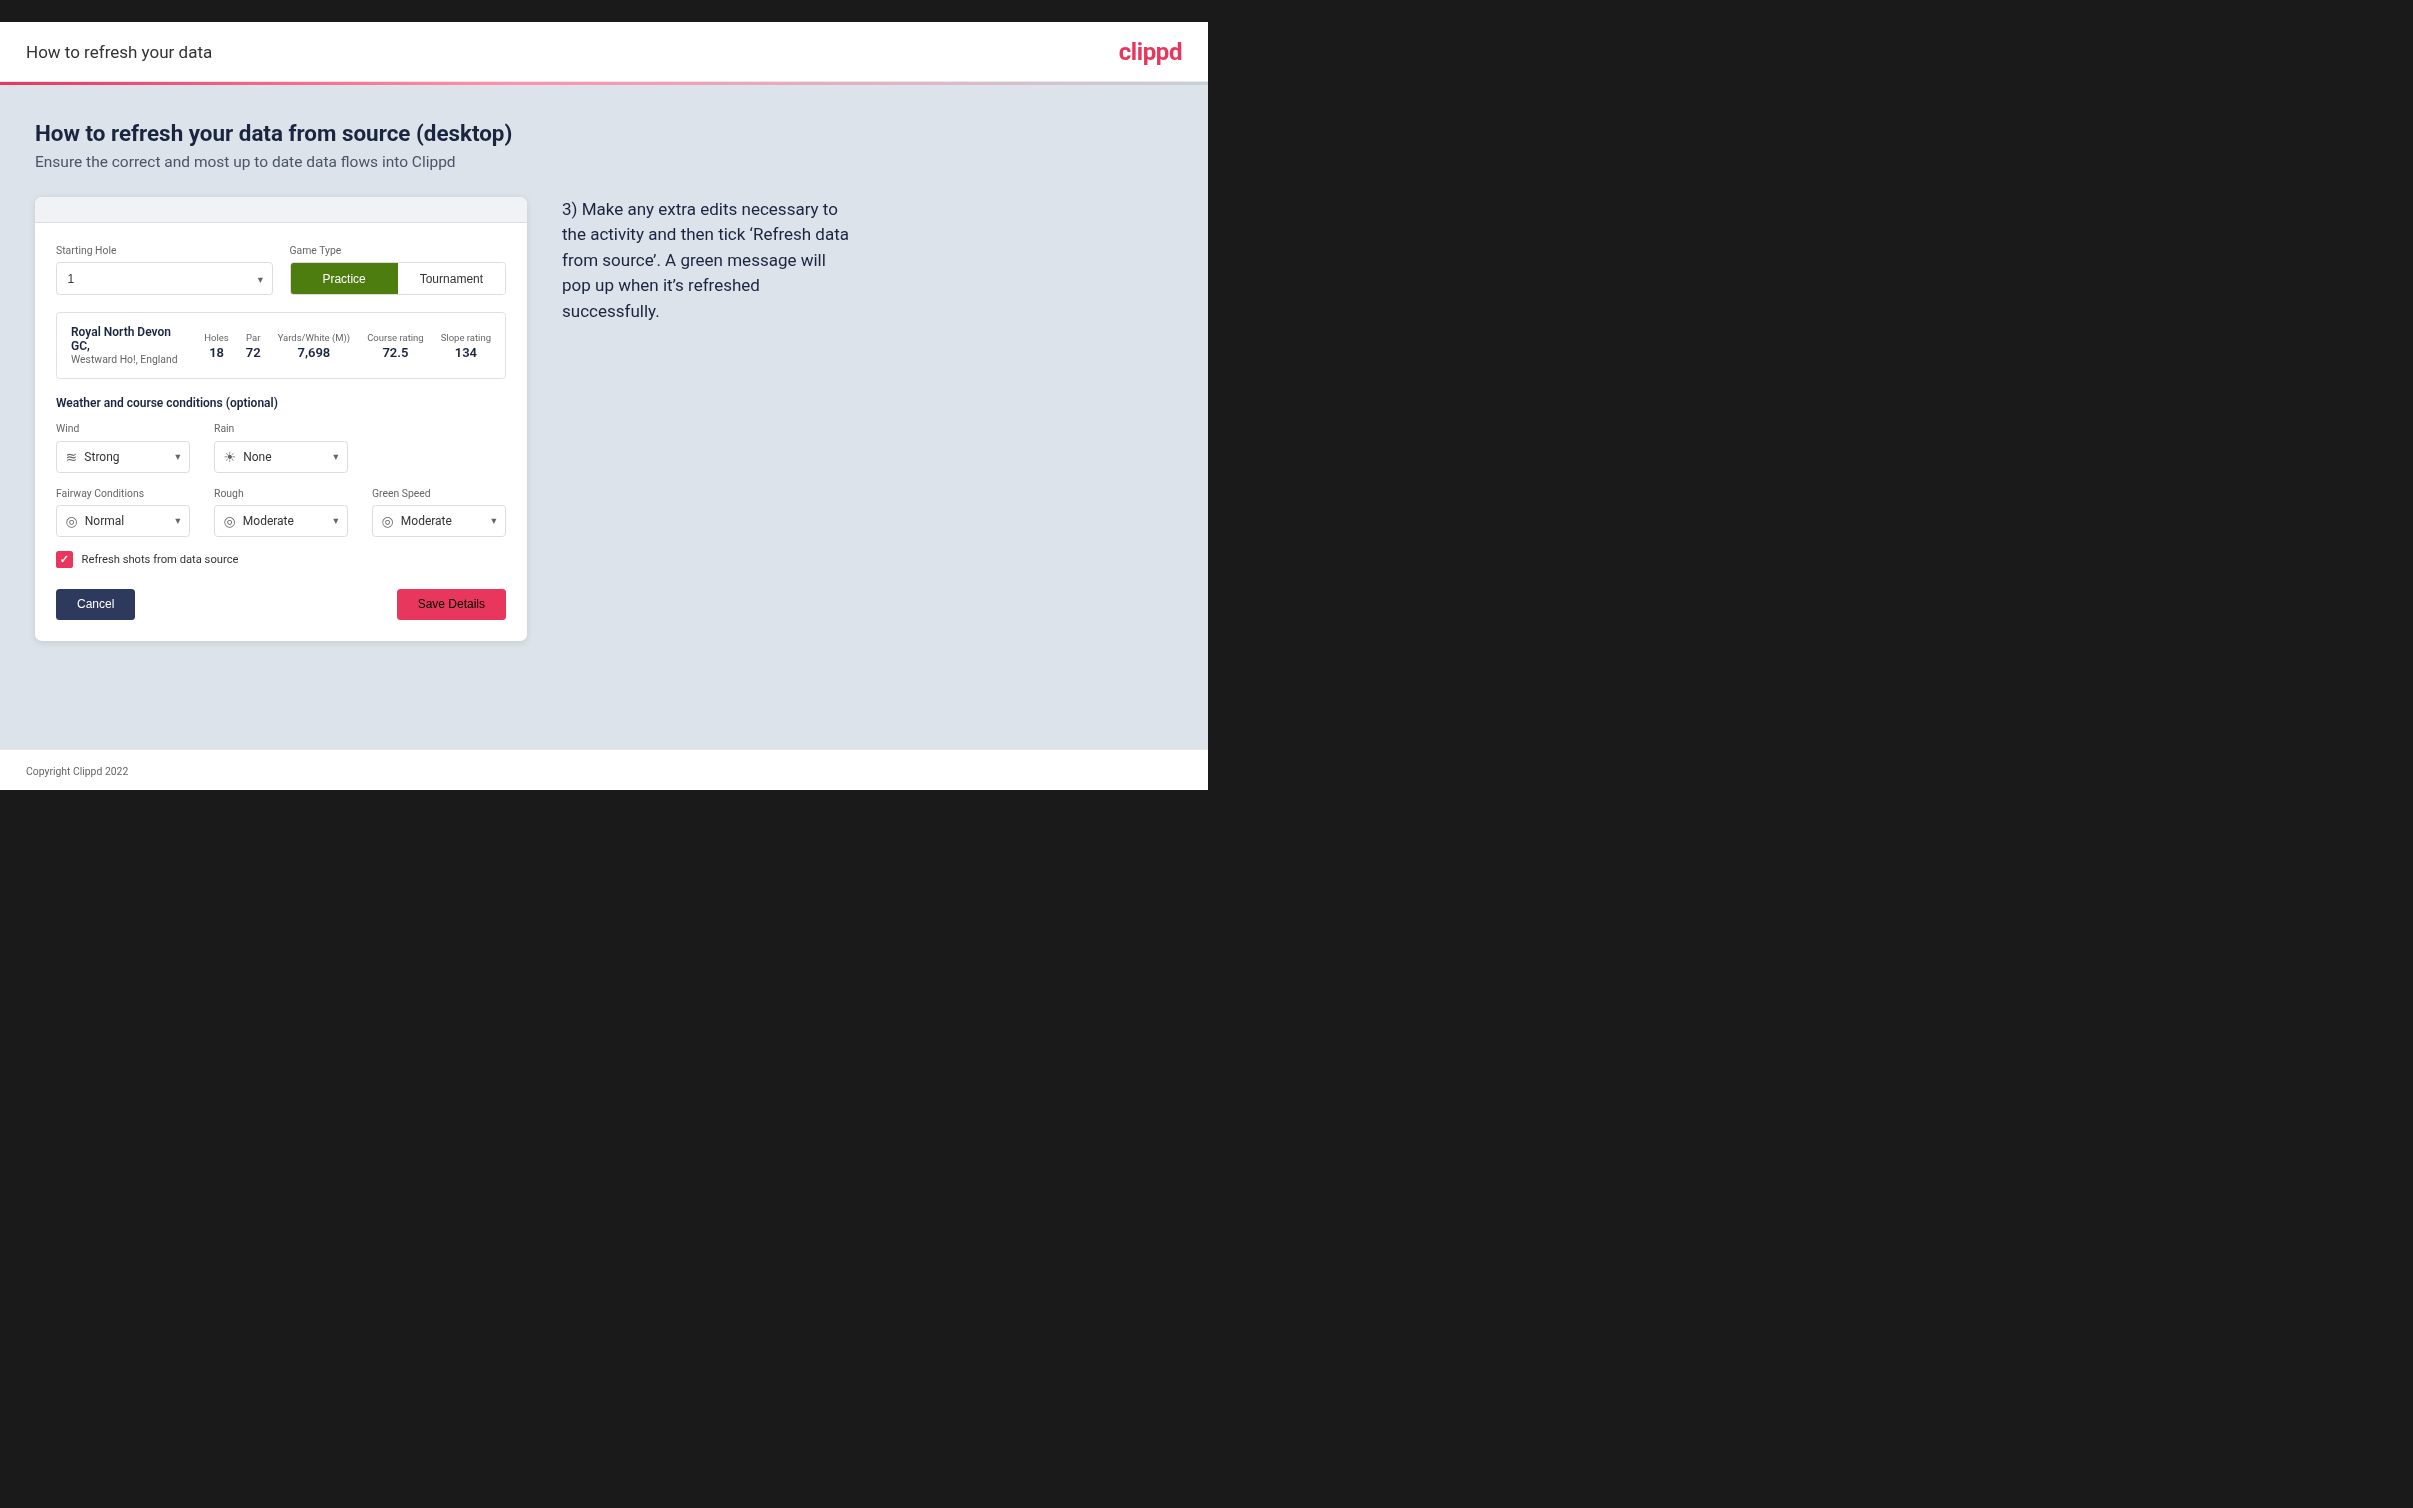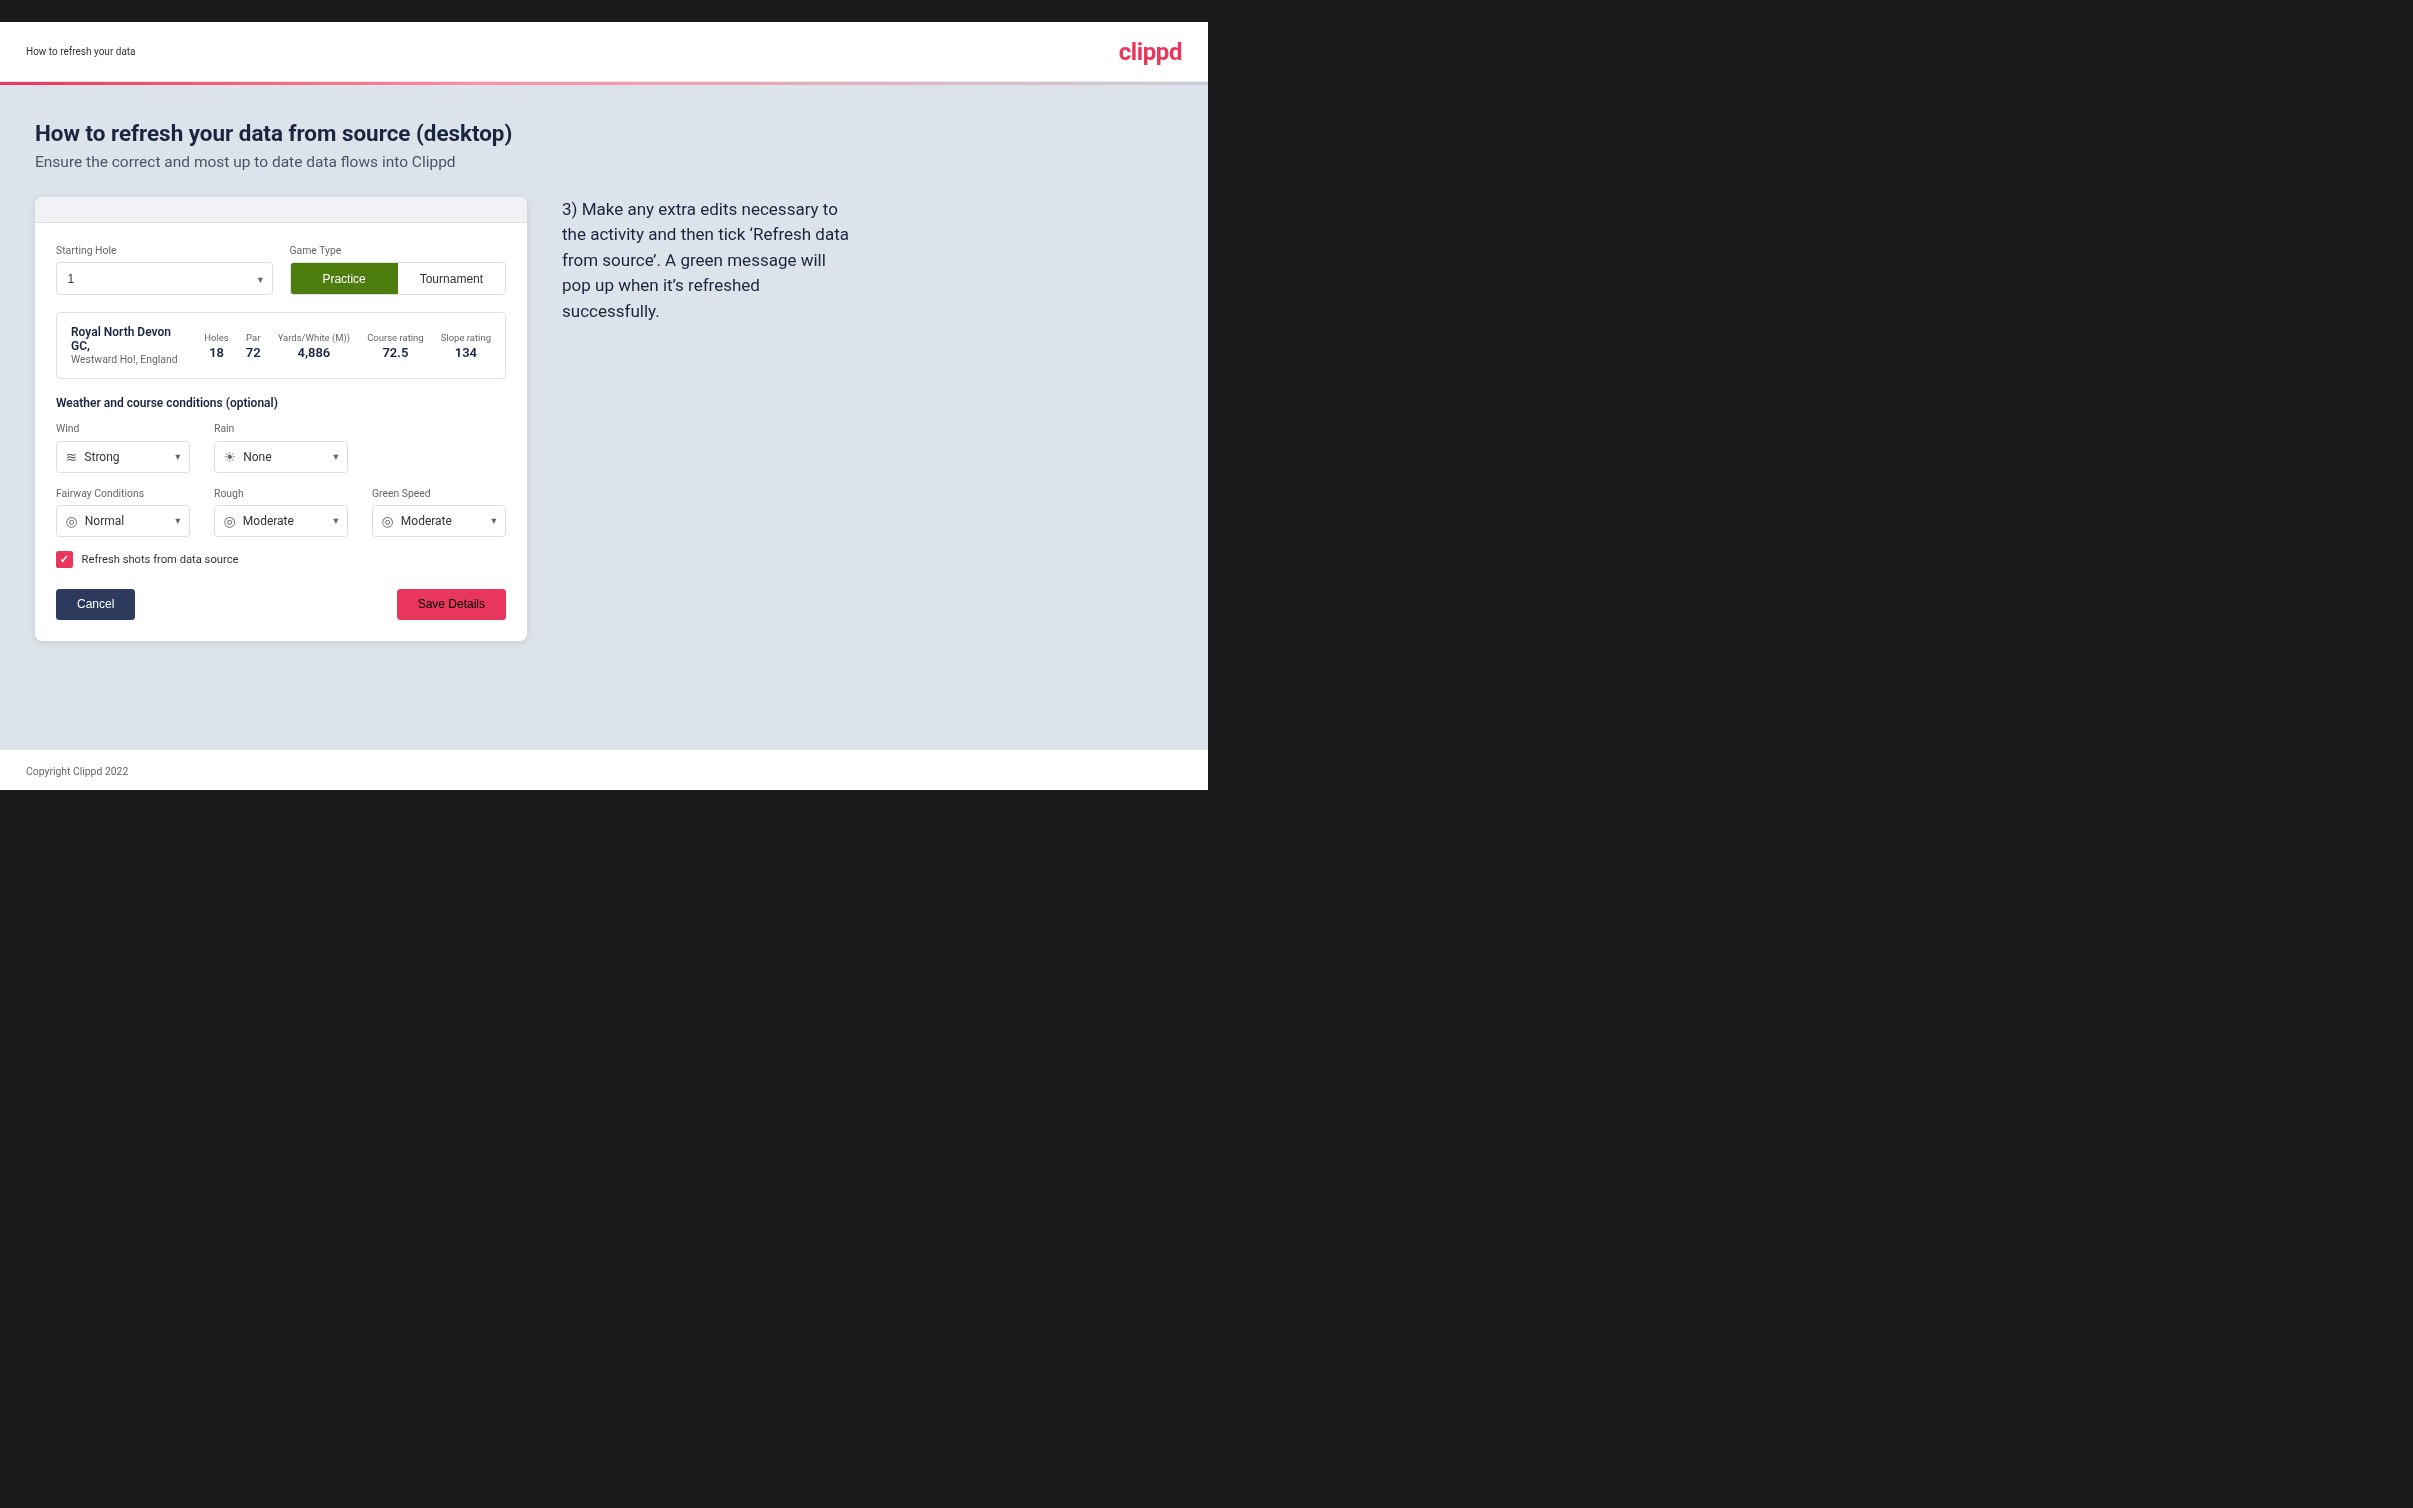--- a/index.html
+++ b/index.html
@@ -18,21 +18,21 @@
     .header {
       background: #fff;
       padding: 15.5px 26px;
       display: flex;
       align-items: center;
       justify-content: space-between;
       border-bottom: 1.7px solid #e8e8e8;
     }
 
     .header-title {
-      font-size: 10px;
+      font-size: 17px;
       color: #333;
     }
 
     .logo {
       font-size: 24px;
       font-weight: 700;
       color: #e8365d;
       letter-spacing: -0.4px;
     }
 
@@ -388,21 +388,21 @@
             <div class="stat-block">
               <div class="stat-label">Holes</div>
               <div class="stat-value">18</div>
             </div>
             <div class="stat-block">
               <div class="stat-label">Par</div>
               <div class="stat-value">72</div>
             </div>
             <div class="stat-block">
               <div class="stat-label">Yards/White (M))</div>
-              <div class="stat-value">4,886</div>
+              <div class="stat-value">7,698</div>
             </div>
             <div class="stat-block">
               <div class="stat-label">Course rating</div>
               <div class="stat-value">72.5</div>
             </div>
             <div class="stat-block">
               <div class="stat-label">Slope rating</div>
               <div class="stat-value">134</div>
             </div>
           </div>

